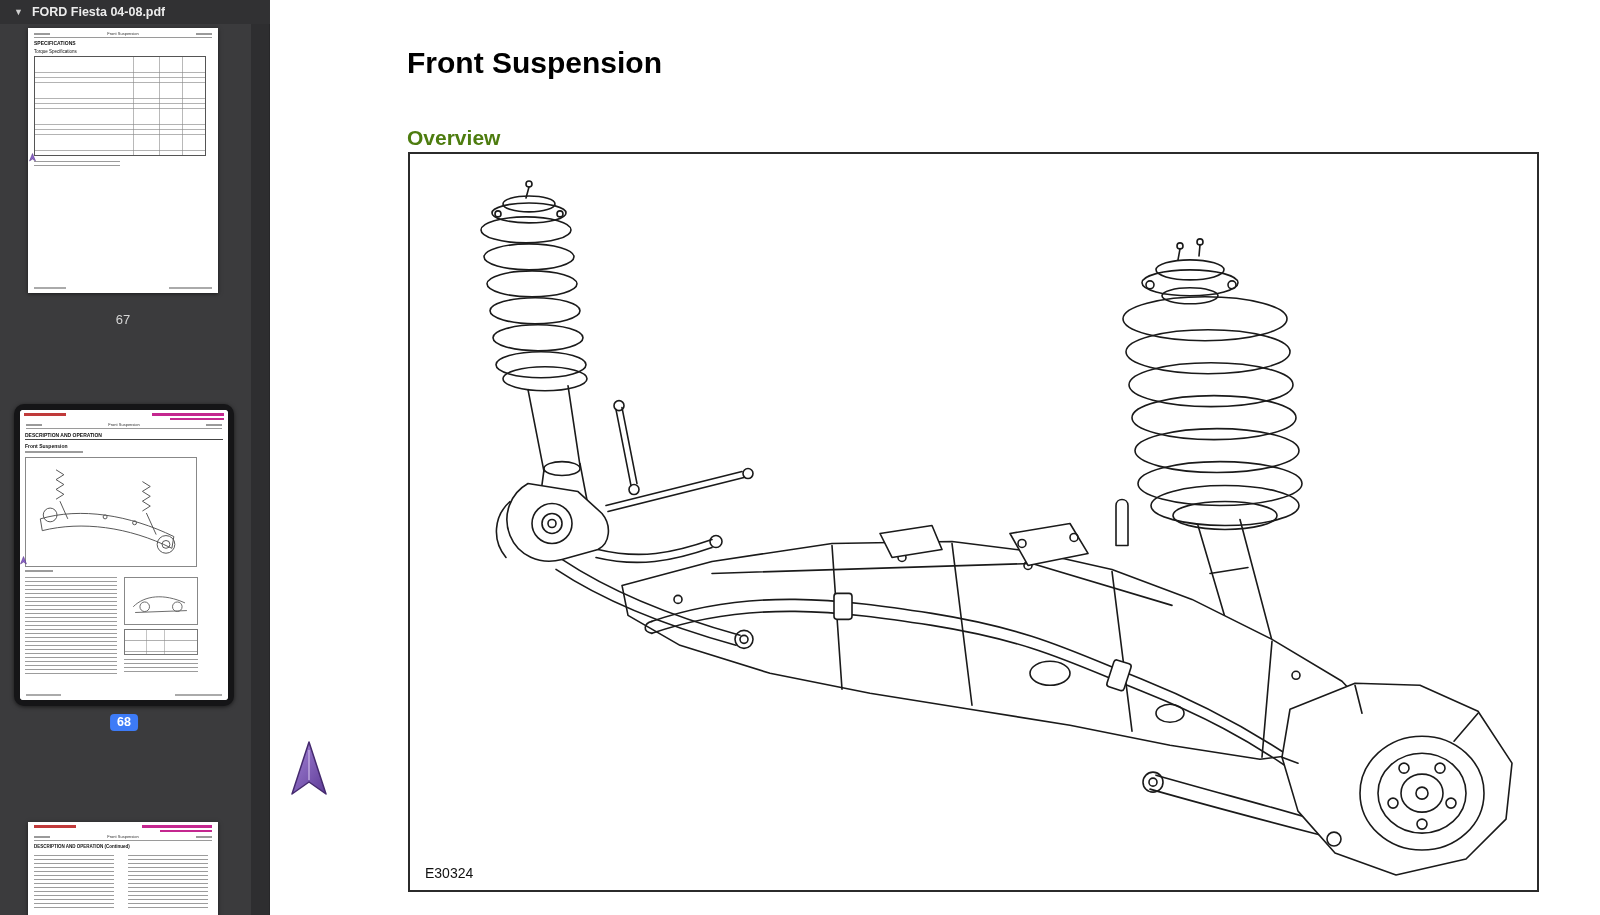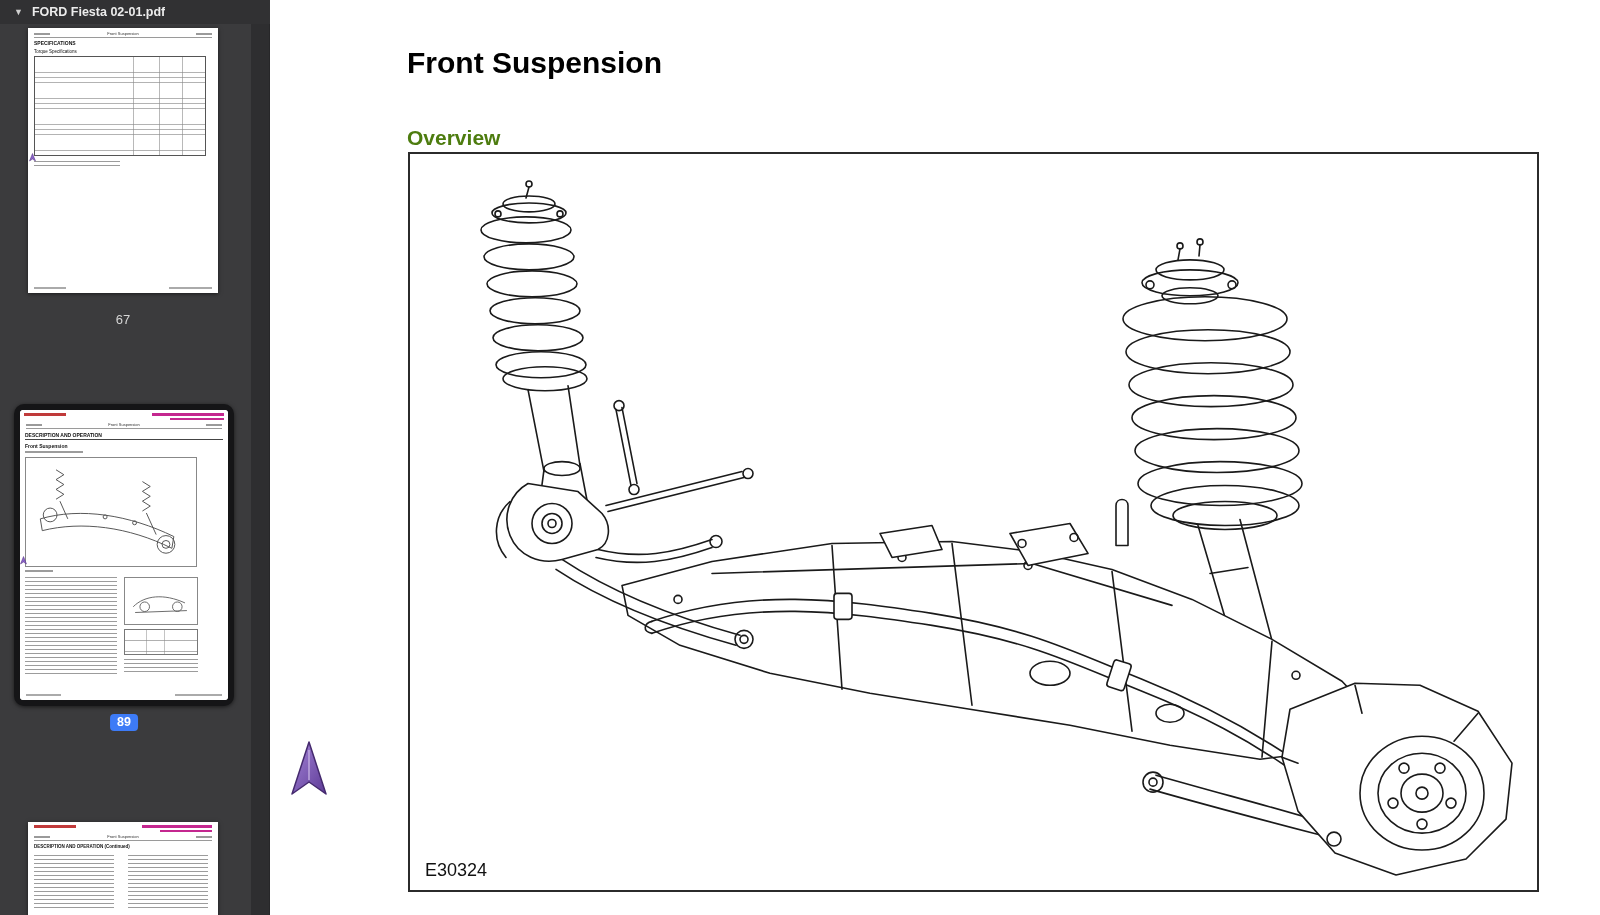--- a/index.html
+++ b/index.html
@@ -82,34 +82,34 @@
 
   .purple-mini { position:absolute; width:7px; height:9px; }
 
   
   .main { position:absolute; left:271px; top:0; width:1329px; height:915px; background:#fff; }
   .page-title { position:absolute; left:136px; top:46px; font-size:30px; font-weight:bold; color:#000; }
   .section-heading { position:absolute; left:136px; top:126px; font-size:21px; font-weight:bold; color:#4d7c0f; }
   .figure { position:absolute; left:137px; top:152px; width:1131px; height:740px;
       border:2px solid #2b2b2b; background:#fff; }
   .figure svg.diagram { position:absolute; inset:0; width:100%; height:100%; }
-  .fig-label { position:absolute; left:15px; bottom:9px; font-size:18px; color:#111; }
+  .fig-label { position:absolute; left:15px; bottom:9px; font-size:14px; color:#111; }
   .annotation-arrow { position:absolute; left:19px; top:740px; width:38px; height:60px; }
 </style>
 </head>
 <body>
 
 <div class="app">
 
   <aside class="sidebar">
     <div class="sidebar-scroll-strip"></div>
 
     <div class="sidebar-header">
       <span class="disclosure">▼</span>
-      <span class="doc-title">FORD Fiesta 02-01.pdf</span>
+      <span class="doc-title">FORD Fiesta 04-08.pdf</span>
     </div>
 
     <div class="thumb t67">
       <div class="mini-header">
         <i class="bar"></i>
         <span class="ctr">Front Suspension</span>
         <i class="bar"></i>
       </div>
       <div class="t67-heading">SPECIFICATIONS</div>
       <div class="t67-sub">Torque Specifications</div>
@@ -166,21 +166,21 @@
           </svg>
         </div>
         <div class="p68-table"></div>
         <div class="p68-col-right2 stripes"></div>
         <div class="mini-footer"></div>
         <svg class="purple-mini" style="left:0; top:146px;" viewBox="0 0 14 18">
           <polygon points="7,1 13,16 7,12 1,16" fill="#8a63c9" stroke="#53307f" stroke-width="1"></polygon>
         </svg>
       </div>
     </div>
-    <div class="badge">89</div>
+    <div class="badge">68</div>
 
     <div class="thumb t69">
       <div class="red-bar" style="top:3px; left:6px; width:42px;"></div>
       <div class="magenta-bar" style="top:3px; right:6px; width:70px;"></div>
       <div class="magenta-bar" style="top:7.5px; right:6px; width:52px;"></div>
       <div class="mini-header" style="top:12px;">
         <i class="bar"></i>
         <span class="ctr">Front Suspension</span>
         <i class="bar"></i>
       </div>

